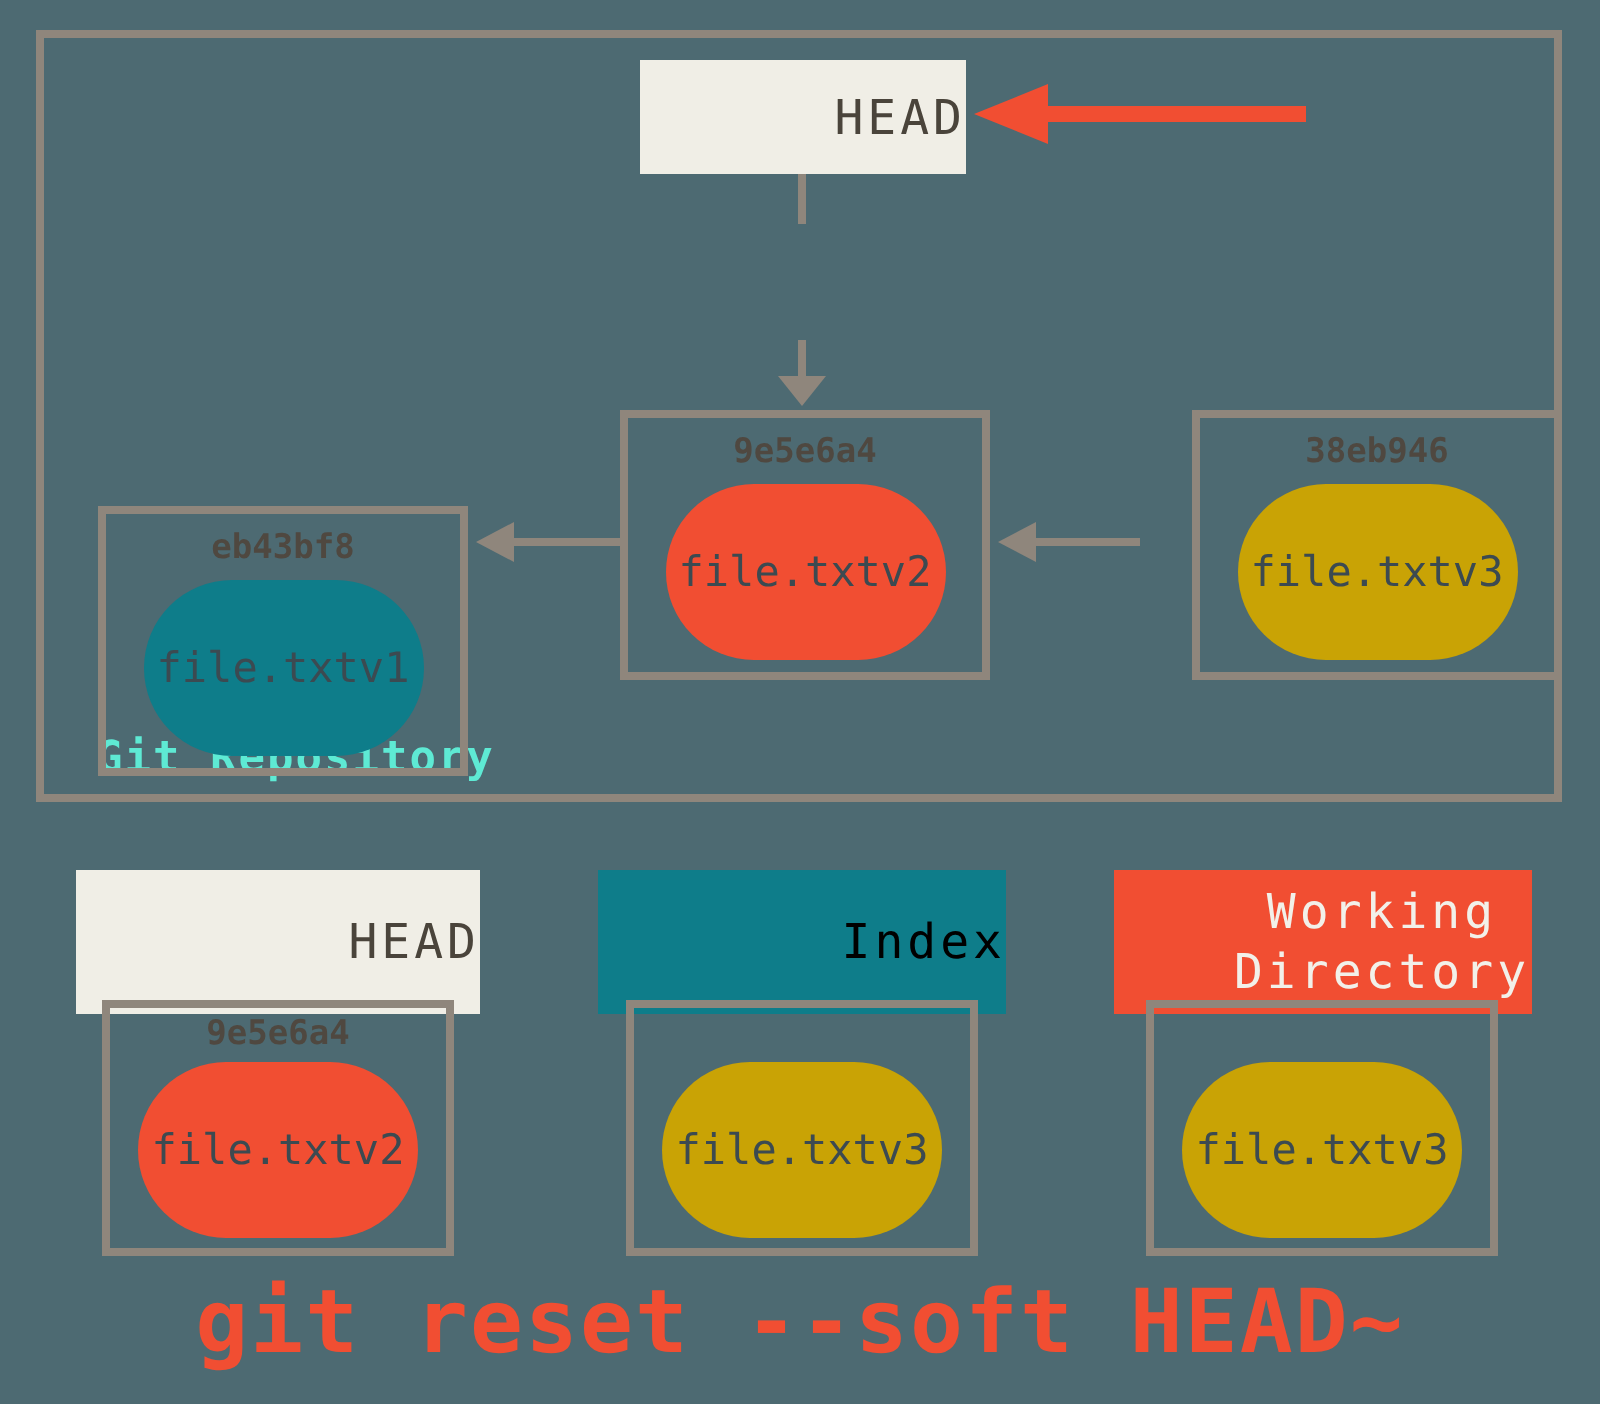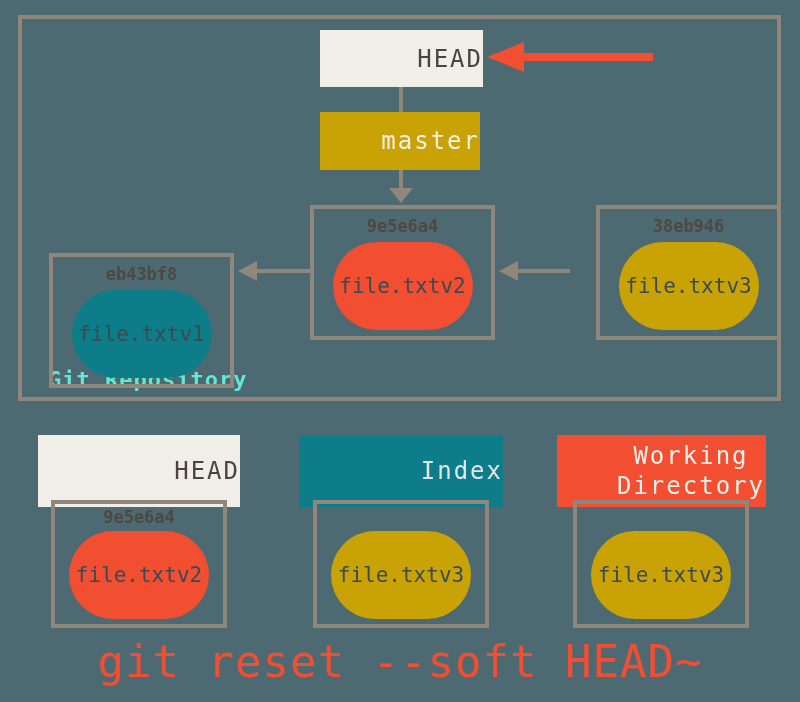--- a/index.html
+++ b/index.html
@@ -48,42 +48,39 @@
   .area-hdr{top:435px;height:72px;}
   .a1-hdr{left:38px;width:202px;} .a2-hdr{left:299px;width:204px;} .a3-hdr{left:557px;width:209px;padding-left:41px;}
   .file-box{top:500px;width:176px;height:128px;border:4px solid #8F867C;
             display:flex;flex-direction:column;align-items:center;}
   .a1-box{left:51px;} .a2-box{left:313px;} .a3-box{left:573px;}
   .file-box .hash{margin-top:3px;height:22px;}
   .file-box .blob{margin-top:2px;}
 
   
   .command{left:0;top:636px;width:800px;text-align:center;
-           font-size:44px;font-weight:normal;color:#F14E32;letter-spacing:1px;}
+           font-size:44px;font-weight:bold;color:#F14E32;letter-spacing:1px;}
 </style>
 </head>
 <body>
 
 <div class="canvas">
 
   <div class="abs repo-box"></div>
   <div class="abs repo-label">Git Repository</div>
 
   <div class="abs hdr head-top" style="background-color: rgb(240, 238, 230); color: rgb(74, 68, 59);">
     <span>HEAD</span>
   </div>
 
   <div class="abs tri red-head"></div>
   <div class="abs red-shaft"></div>
 
   <div class="abs vline head-master-line"></div>
 
-  <div class="abs hdr master-box" style="background-color: rgb(201, 163, 5); color: rgb(242, 240, 233);">
-    <span>master</span>
-  </div>
 
   <div class="abs vline branch-shaft"></div>
   <div class="abs tri tri-down"></div>
 
   <div class="abs commit commit-1">
     <div class="hash">eb43bf8</div>
     <div class="blob" style="background-color: rgb(14, 125, 138);">
       <span>file.txt</span>
       <span>v1</span>
     </div>
@@ -114,21 +111,21 @@
     <span>HEAD</span>
   </div>
   <div class="abs file-box a1-box">
     <div class="hash">9e5e6a4</div>
     <div class="blob" style="background-color: rgb(241, 78, 50);">
       <span>file.txt</span>
       <span>v2</span>
     </div>
   </div>
 
-  <div class="abs hdr area-hdr a2-hdr" style="background-color: rgb(14, 125, 138); color: #e5e5e5; padding-left: 44px;">
+  <div class="abs hdr area-hdr a2-hdr" style="background-color: rgb(14, 125, 138); color: #000000; padding-left: 44px;">
     <span>Index</span>
   </div>
   <div class="abs file-box a2-box">
     <div class="hash"></div>
     <div class="blob" style="background-color: rgb(201, 163, 5);">
       <span>file.txt</span>
       <span>v3</span>
     </div>
   </div>
 

